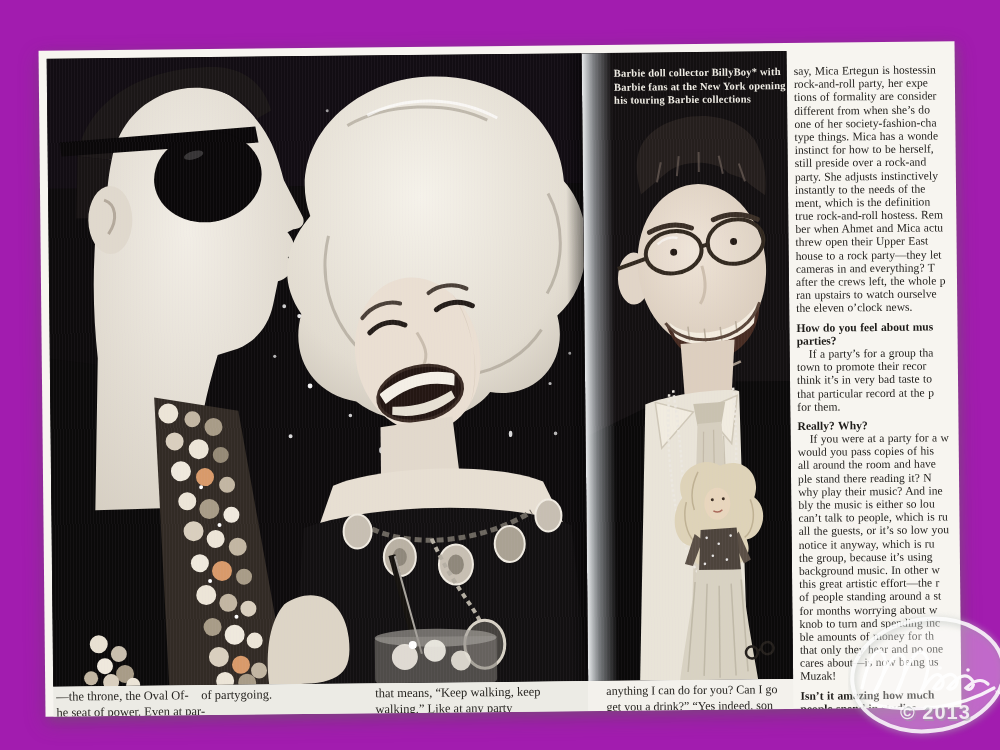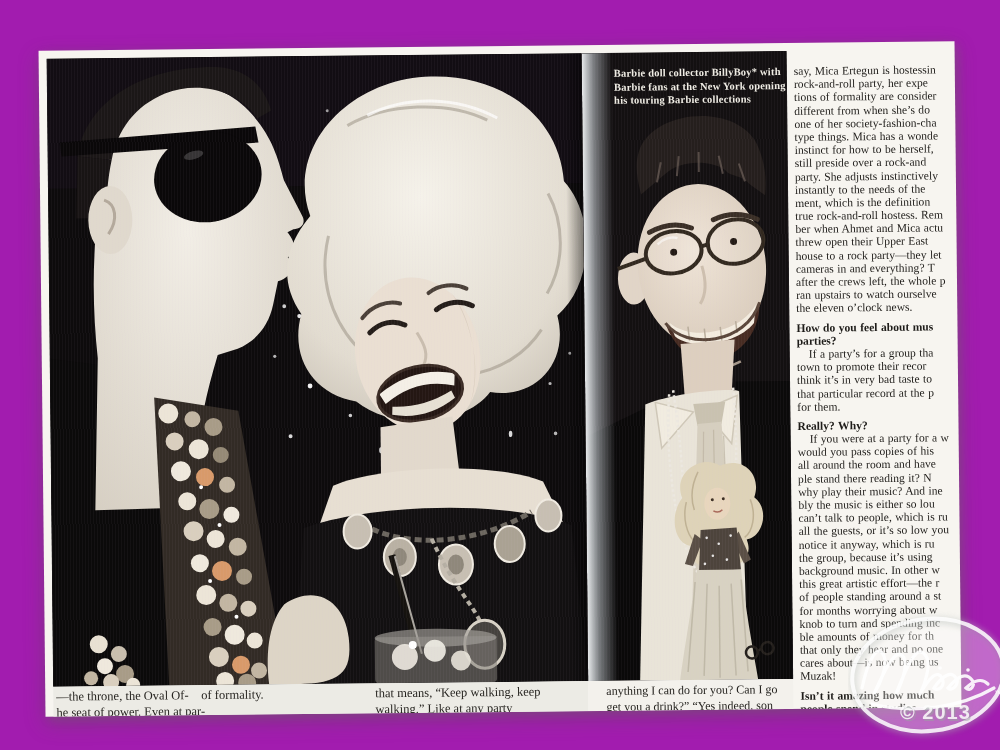--- a/index.html
+++ b/index.html
@@ -319,21 +319,21 @@
         <div>his touring Barbie collections</div>
       </div>
     </div>
 
     <div class="strip strip-left">
       <div class="fcol c1">
         <div>—the throne, the Oval Of-</div>
         <div>he seat of power. Even at par-</div>
       </div>
       <div class="fcol c2">
-        <div>of formality.</div>
+        <div>of partygoing.</div>
       </div>
       <div class="fcol c3">
         <div>that means, “Keep walking, keep</div>
         <div>walking.” Like at any party</div>
       </div>
     </div>
     <div class="strip strip-right">
       <div class="fcol c4">
         <div>anything I can do for you? Can I go</div>
         <div>get you a drink?” “Yes indeed, son</div>

